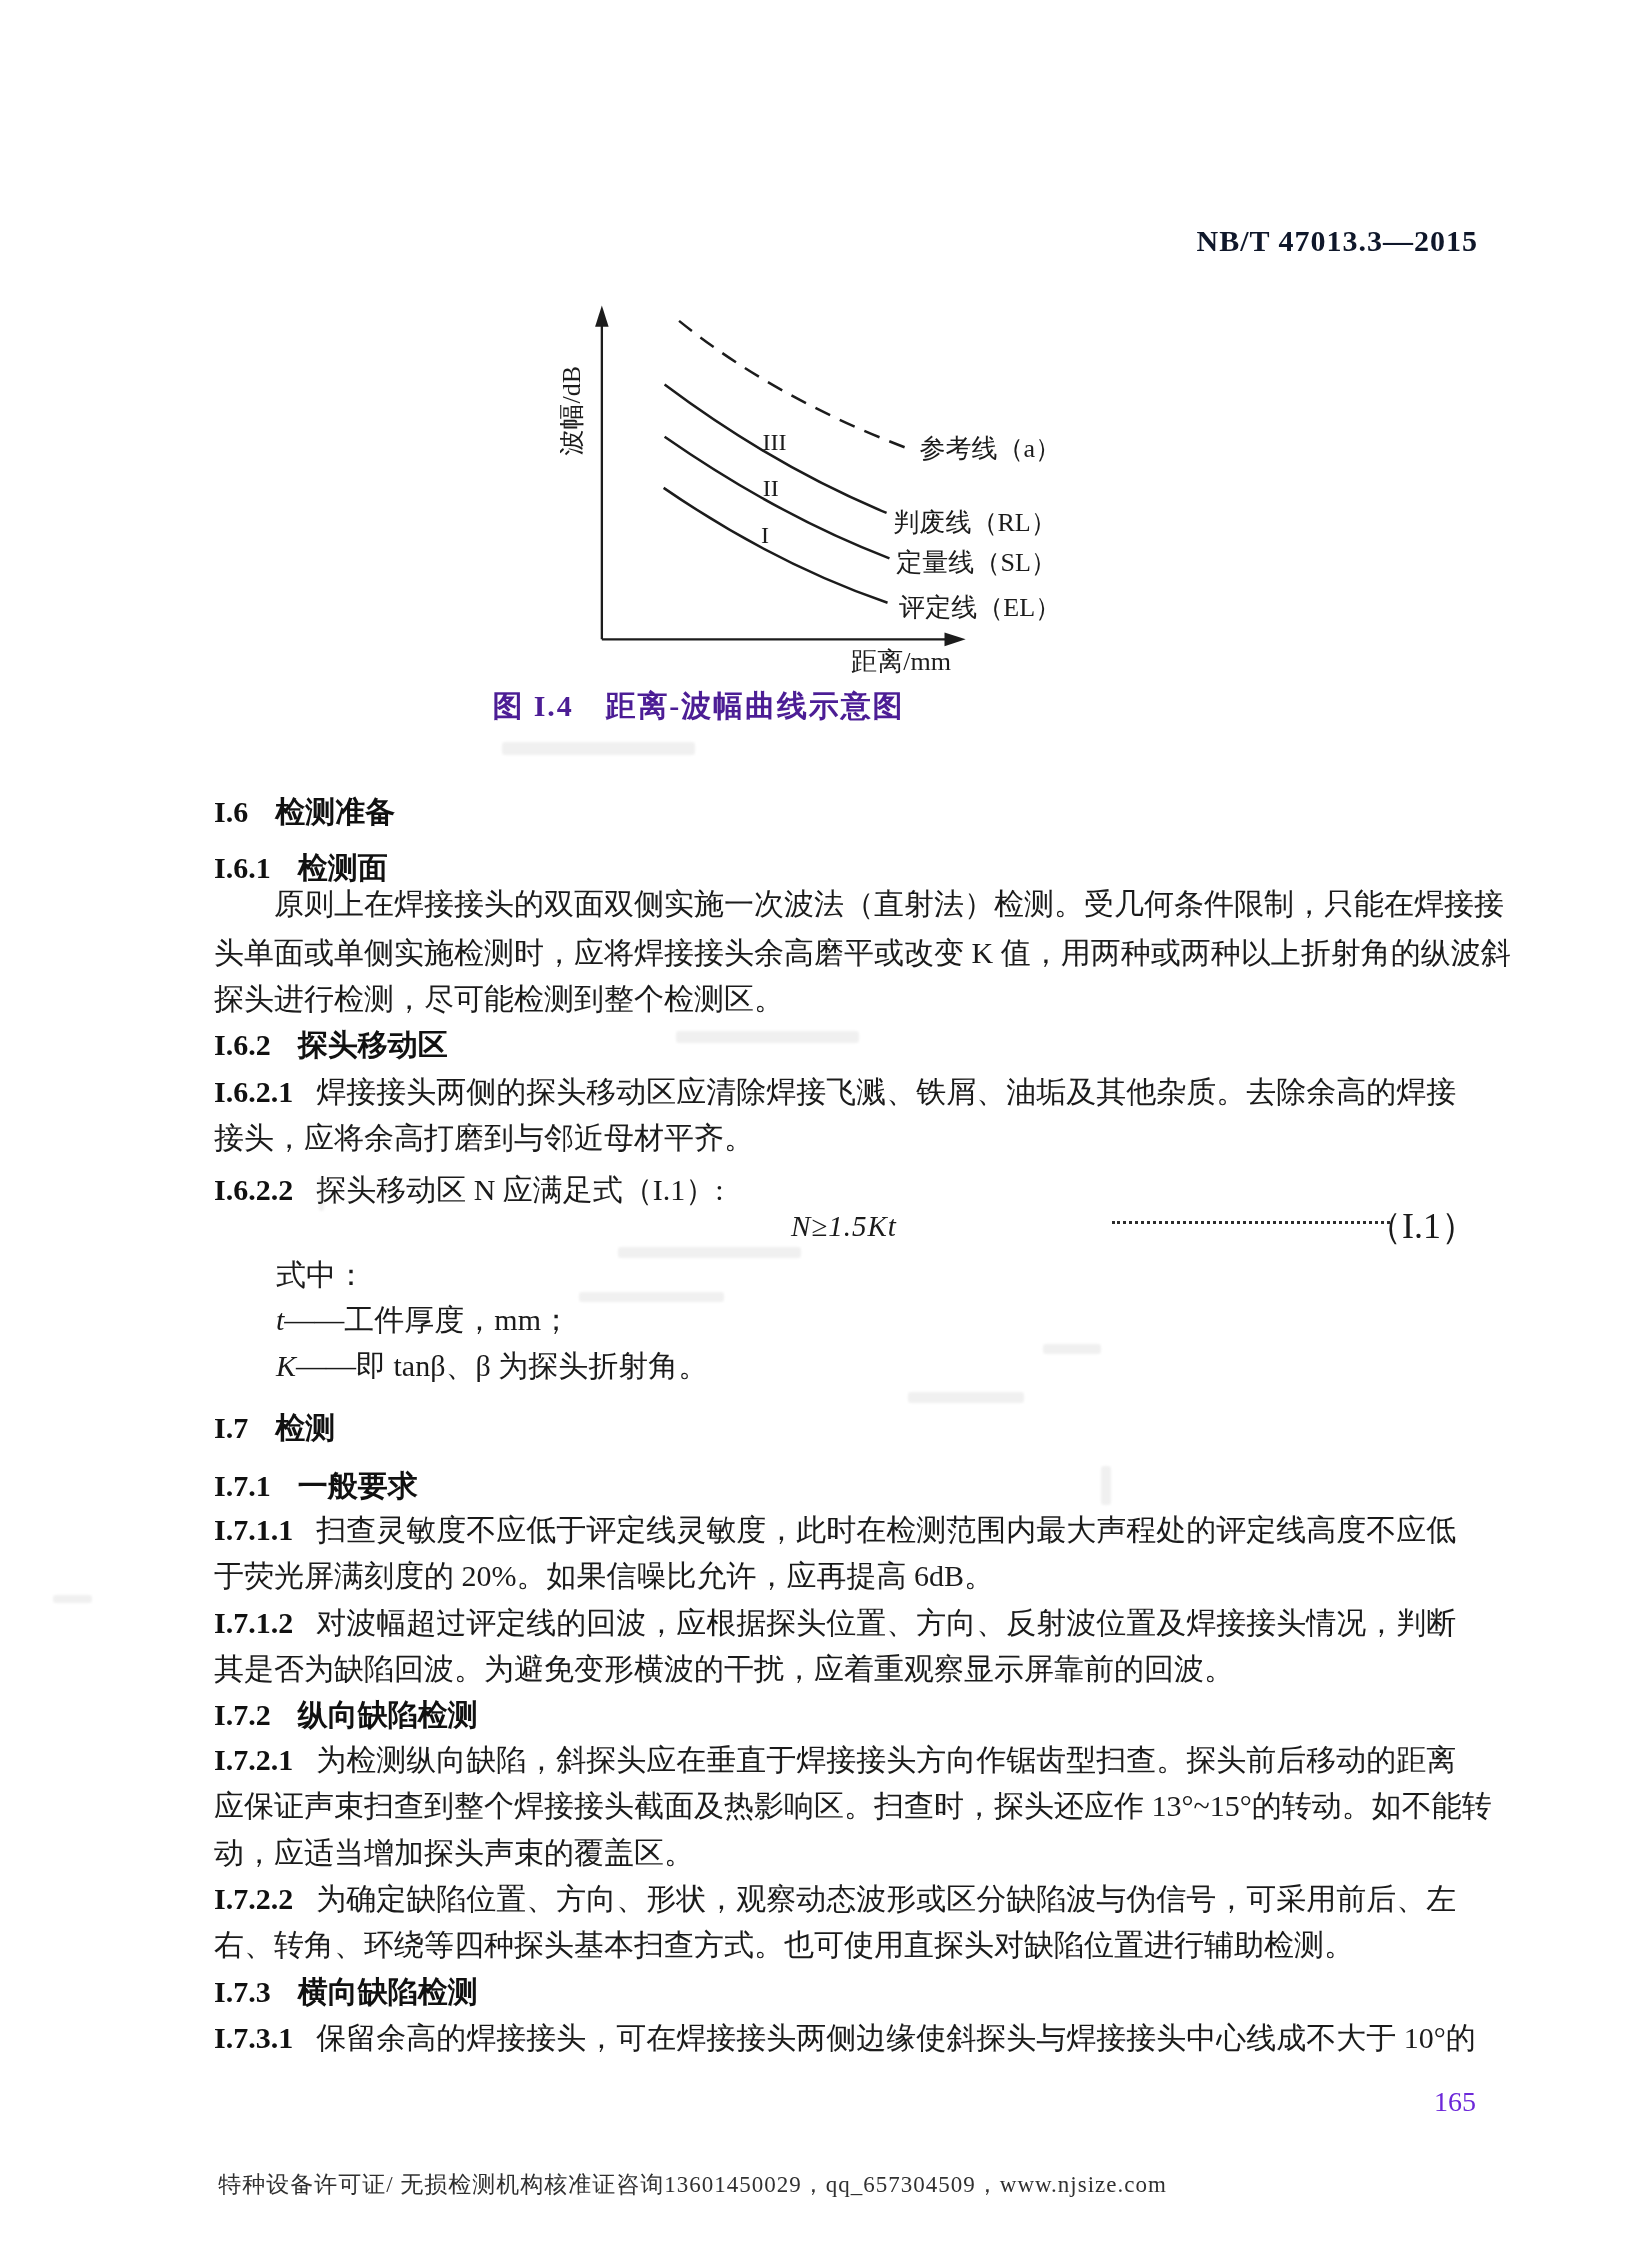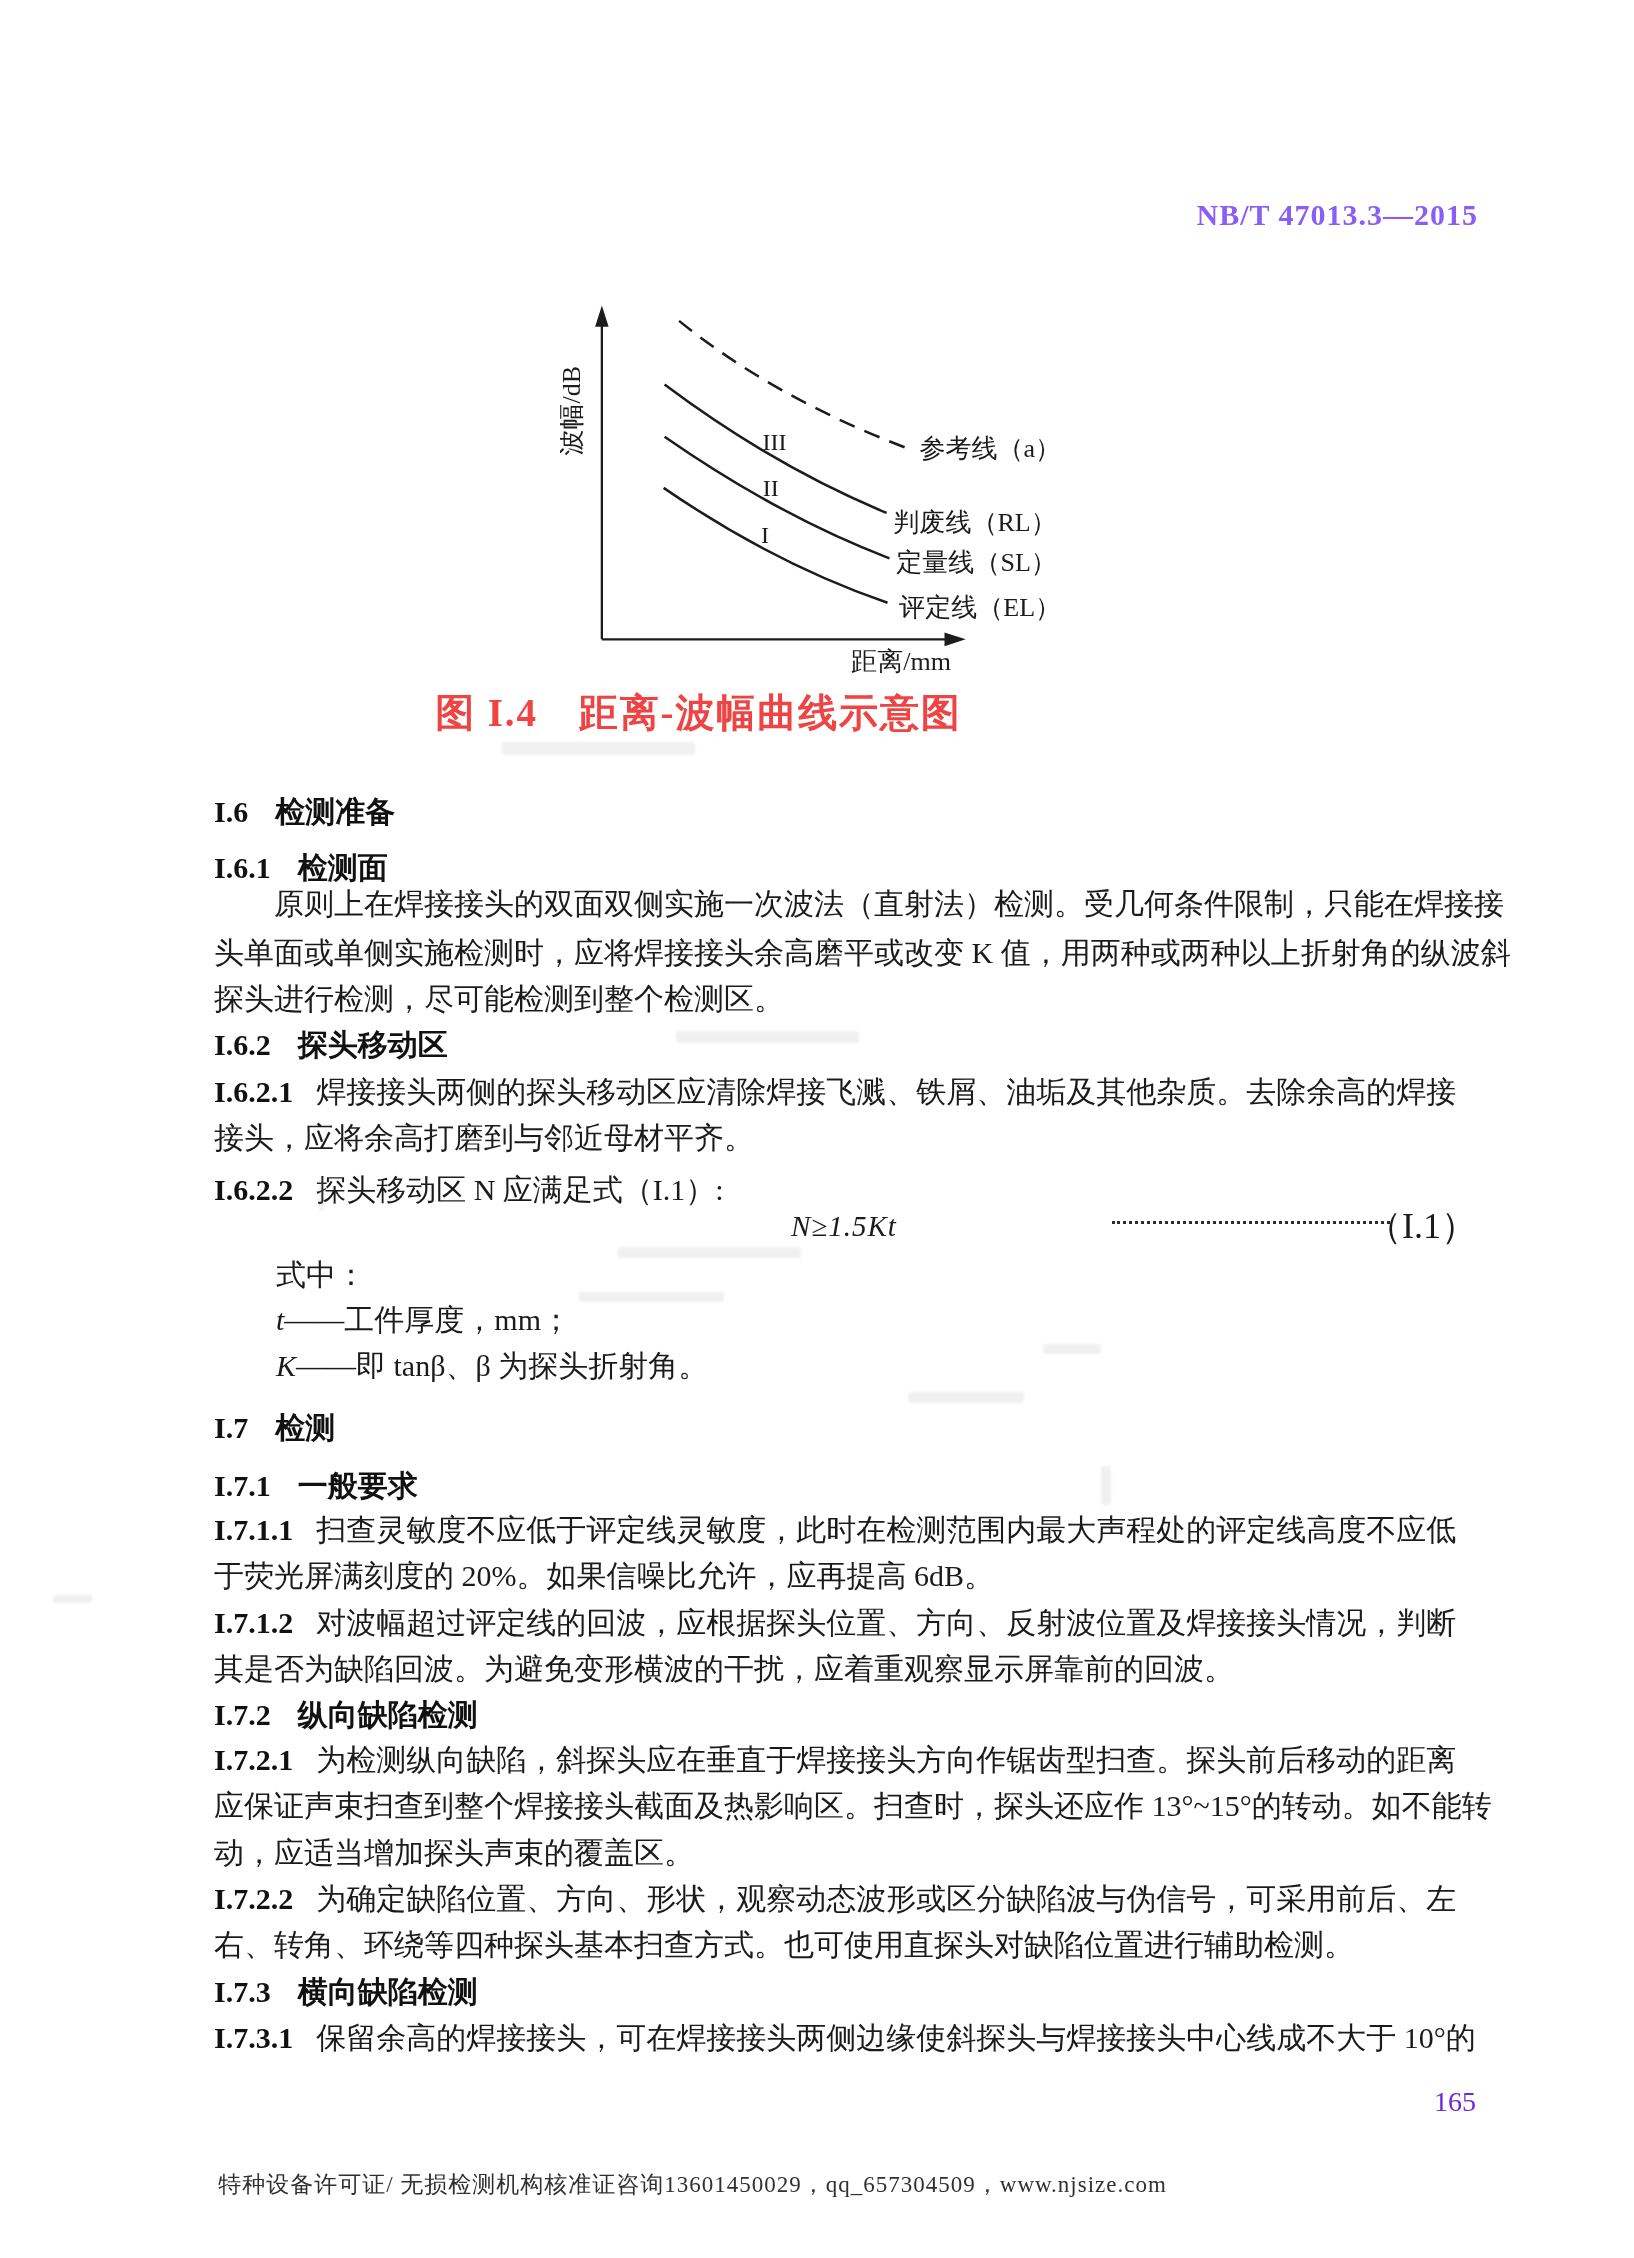--- a/index.html
+++ b/index.html
@@ -3,29 +3,29 @@
 <meta charset="utf-8">
 <style>
   html,body{margin:0;padding:0;}
   body{
     width:1635px;height:2258px;position:relative;background:#ffffff;
     font-family:"Liberation Serif","DejaVu Serif",serif;color:#1b1b1b;
     overflow:hidden;
   }
   
   .doc-number{
-    position:absolute;top:198px;right:157px;
-    font-size:30px;font-weight:bold;letter-spacing:1px;color:#8b5cf6;
+    position:absolute;top:224px;right:157px;
+    font-size:30px;font-weight:bold;letter-spacing:1px;color:#0f172a;
   }
   
   .figure-svg{position:absolute;left:560px;top:290px;}
   .figure-svg text{fill:#1c1c1c;font-family:"Liberation Serif","DejaVu Serif",serif;}
   .figure-caption{
     position:absolute;left:0;width:1397px;top:686px;text-align:center;
-    font-size:39px;font-weight:bold;color:#ef4444;letter-spacing:1.9px;
+    font-size:30px;font-weight:bold;color:#4c1d95;letter-spacing:1.9px;
   }
   
   #text-layer{position:absolute;left:214px;top:0;width:1263px;height:1840px;}
   .line{position:absolute;left:0;width:100%;white-space:nowrap;font-size:30px;line-height:39px;color:#1b1b1b;}
   .line.h{font-weight:bold;color:#111;}
   .line.h .num{margin-right:27px;}
   .line.clause .num{font-weight:bold;margin-right:23px;color:#111;}
   .line.formula{height:42px;}
   .line.formula .expr{position:absolute;left:577px;font-style:italic;font-size:29px;letter-spacing:1px;}
   .line.formula .leader{position:absolute;left:898px;top:13.5px;width:278px;border-bottom:3.9px dotted #2c2c2c;}

